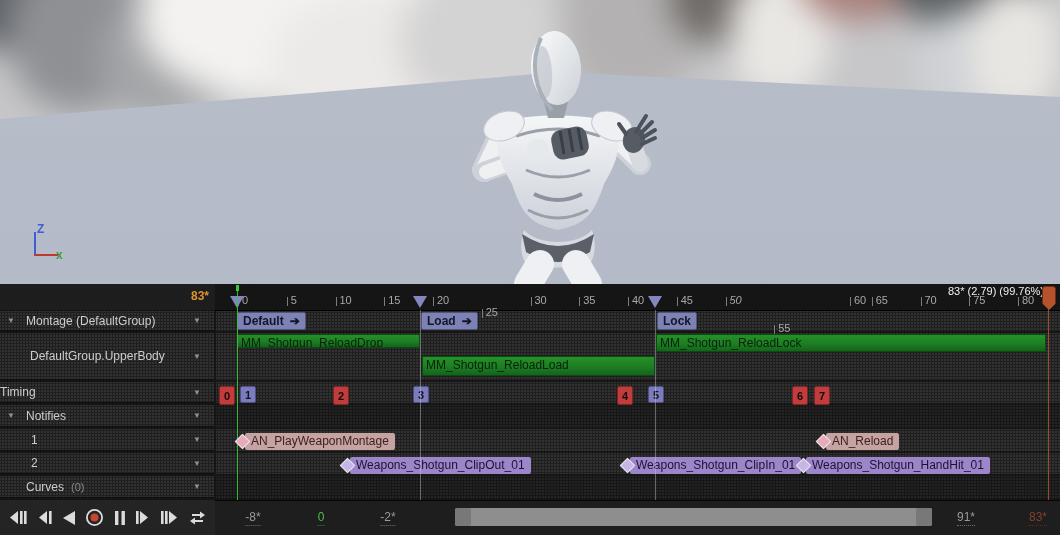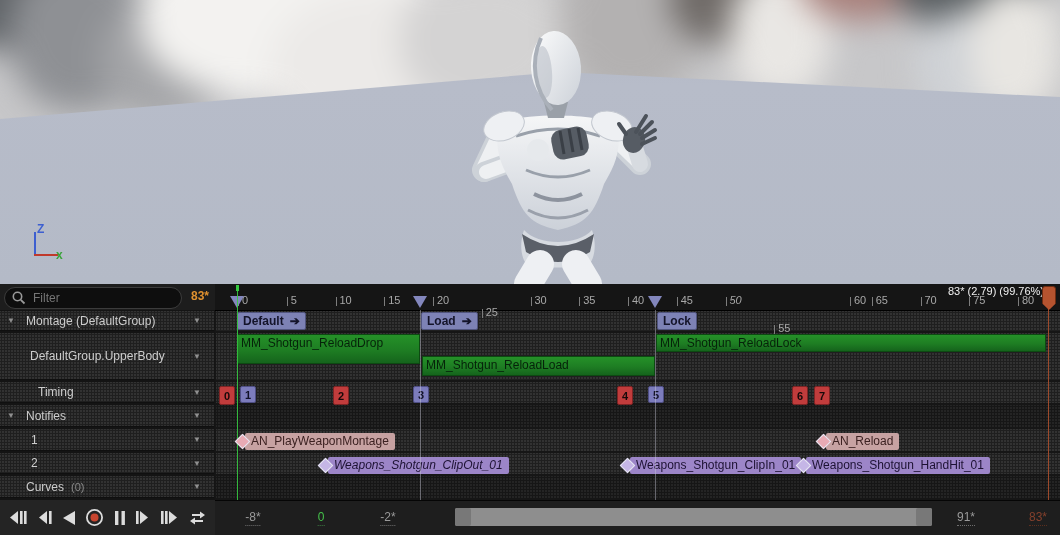--- a/index.html
+++ b/index.html
@@ -164,40 +164,33 @@
       <div class="gz-vline"></div>
       <div class="gz-hline"></div>
       <span class="gz-x">x</span>
     </div>
   </div>
 
   <div class="editor"></div>
 
   <div class="left-panel"></div>
   <div class="filter-row">
-    <div class="filter-pill">
-      <svg width="16" height="16" viewBox="0 0 16 16" style="margin:0 4px 0 6px;">
-        <circle cx="6.5" cy="6.5" r="4.2" stroke="#9a9a9a" stroke-width="1.6" fill="none"></circle>
-        <path d="M9.8 9.8 L13.5 13.5" stroke="#9a9a9a" stroke-width="1.8"></path>
-      </svg>
-      <input placeholder="Filter" style="">
-    </div>
     <span class="filter-badge">83*</span>
   </div>
   <div id="left-rows">
       <div class="lrow tex" style="top: 311px; height: 20px; padding-left: 26px;">
         <span class="exp">▼</span>
         <span>Montage (DefaultGroup)</span>
         <span class="dd">▼</span>
       </div>
       <div class="lrow tex" style="top: 333px; height: 47px; padding-left: 30px;">
         <span>DefaultGroup.UpperBody</span>
         <span class="dd">▼</span>
       </div>
-      <div class="lrow tex" style="top: 382px; height: 21px; padding-left: 38px;">
+      <div class="lrow tex" style="top: 382px; height: 21px; ">
         <span>Timing</span>
         <span class="dd">▼</span>
       </div>
       <div class="lrow tex" style="top: 405px; height: 22px; padding-left: 26px;">
         <span class="exp">▼</span>
         <span>Notifies</span>
         <span class="dd">▼</span>
       </div>
       <div class="lrow tex" style="top: 429px; height: 22px; padding-left: 31px;">
         <span>1</span>
@@ -347,21 +340,21 @@
       </div>
       <div class="section-badge" style="left: 421px;">
         <span>Load</span>
         <span class="arr">➔</span>
       </div>
       <div class="section-badge" style="left: 657px;">
         <span>Lock</span>
       </div>
     </div>
   <div id="segments-layer">
-      <div class="seg" style="left: 237px; width: 183px; top: 334px; height: 30px;">MM_Shotgun_ReloadDrop</div>
+      <div class="seg" style="left: 237px; width: 183px; top: 334px; height: 14px;">MM_Shotgun_ReloadDrop</div>
       <div class="seg" style="left: 422px; width: 233px; top: 356px; height: 20px;">MM_Shotgun_ReloadLoad</div>
       <div class="seg" style="left: 656px; width: 390px; top: 334px; height: 18px;">MM_Shotgun_ReloadLock</div>
     </div>
   <div id="timing-layer">
       <div class="tmark notify" style="left: 219px;">0</div>
       <div class="tmark section" style="left: 240px;">1</div>
       <div class="tmark notify" style="left: 333px;">2</div>
       <div class="tmark section" style="left: 413px;">3</div>
       <div class="tmark notify" style="left: 617px;">4</div>
       <div class="tmark section" style="left: 648px;">5</div>
@@ -372,21 +365,21 @@
       <div class="notify anim" style="left: 237px; top: 433px;">
         <span class="dia"></span>
         <span class="lbl">AN_PlayWeaponMontage</span>
       </div>
       <div class="notify anim" style="left: 818px; top: 433px;">
         <span class="dia"></span>
         <span class="lbl">AN_Reload</span>
       </div>
     </div>
   <div id="notify2-layer">
-      <div class="notify sound" style="left: 320px; top: 457px; font-style: italic;">
+      <div class="notify sound" style="left: 342px; top: 457px;">
         <span class="dia"></span>
         <span class="lbl">Weapons_Shotgun_ClipOut_01</span>
       </div>
       <div class="notify sound" style="left: 622px; top: 457px;">
         <span class="dia"></span>
         <span class="lbl">Weapons_Shotgun_ClipIn_01</span>
       </div>
       <div class="notify sound" style="left: 798px; top: 457px;">
         <span class="dia"></span>
         <span class="lbl">Weapons_Shotgun_HandHit_01</span>

